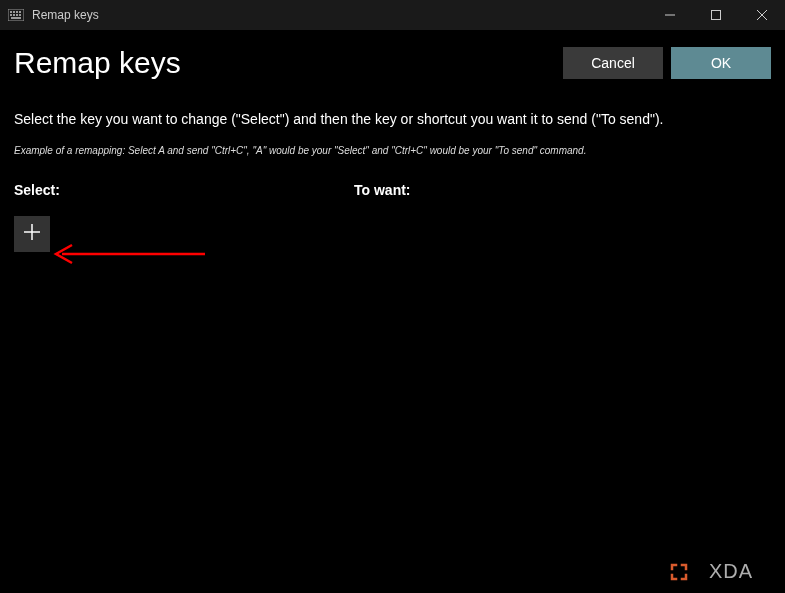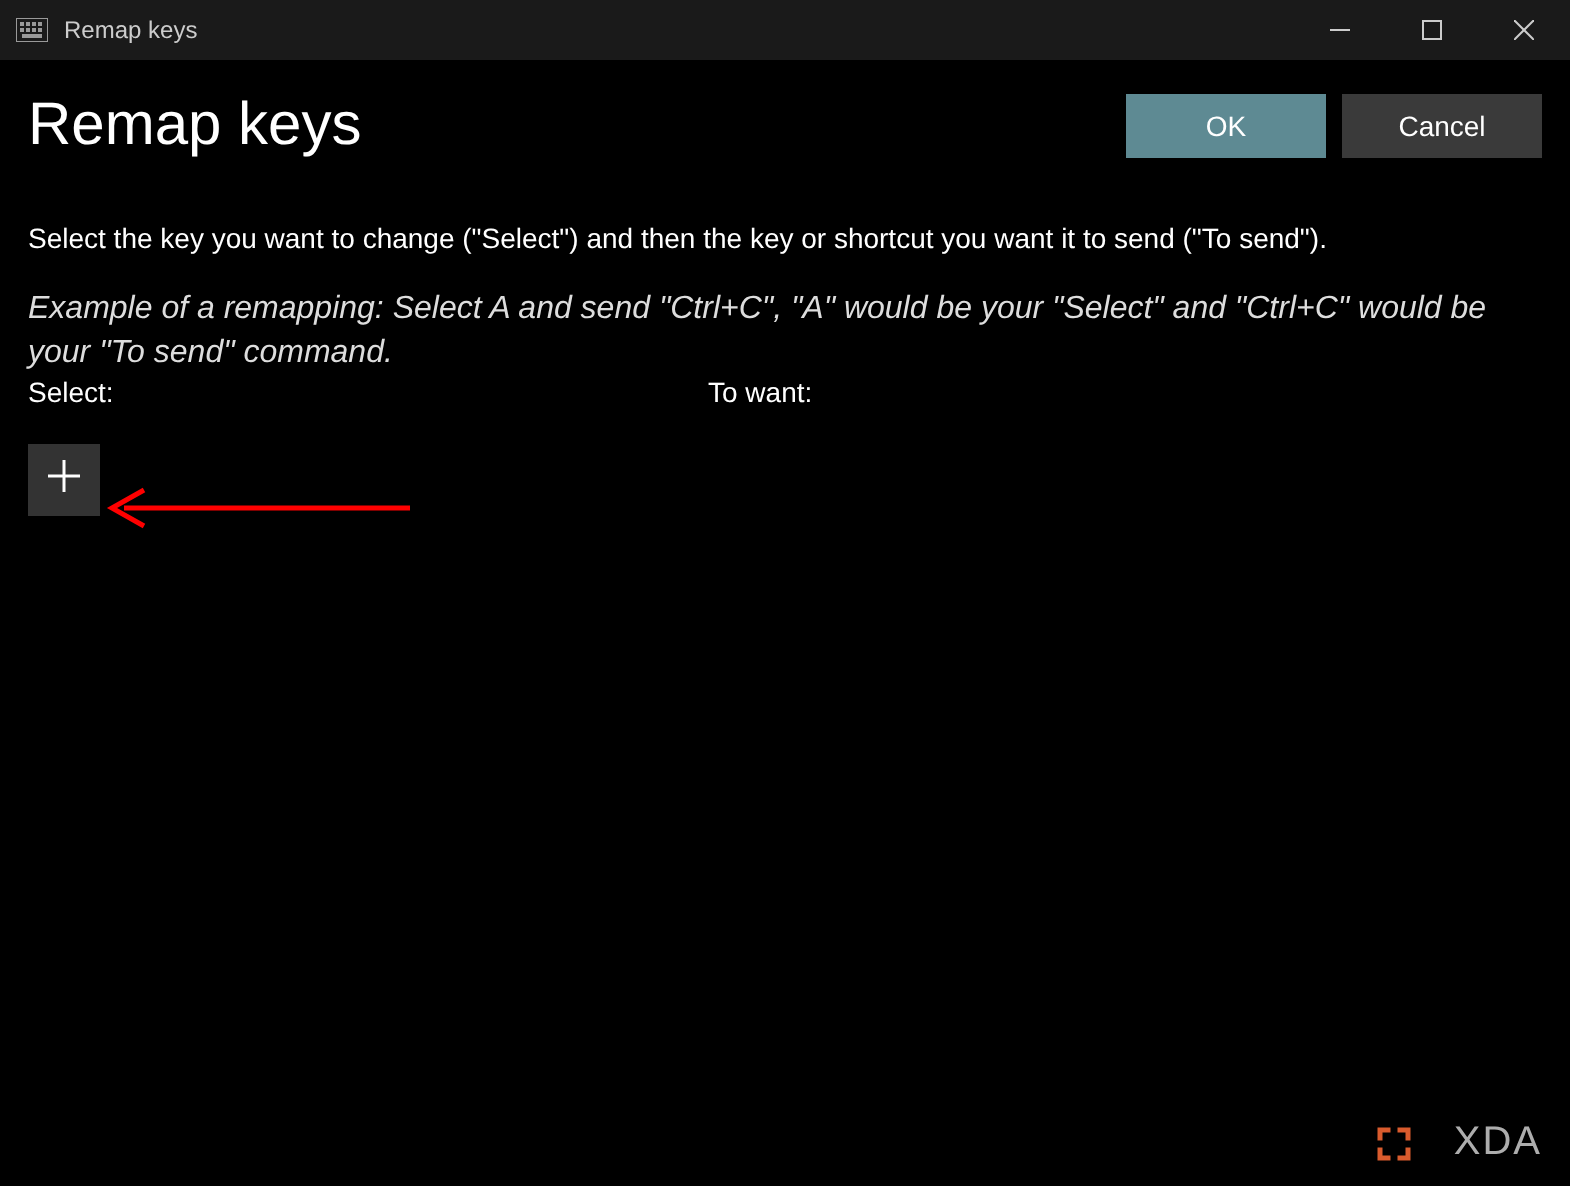--- a/index.html
+++ b/index.html
@@ -89,37 +89,38 @@
     .content {
       padding: 30px 14px 14px 14px;
     }
     .instruction {
       font-size: 14px;
       font-weight: 400;
       margin-bottom: 14px;
       line-height: 1.4;
     }
     .example {
-      font-size: 16px;
+      font-size: 10px;
       font-style: italic;
       color: #dddddd;
+      margin-bottom: 24px;
       line-height: 1.4;
     }
     .columns {
       display: flex;
     }
     .column-left {
       width: 340px;
     }
     .column-right {
       flex: 1;
     }
     .column-header {
       font-size: 14px;
-      font-weight: 400;
+      font-weight: 700;
       margin-bottom: 18px;
     }
     .add-button {
       width: 36px;
       height: 36px;
       background: #333333;
       display: flex;
       align-items: center;
       justify-content: center;
       cursor: pointer;
@@ -129,21 +130,21 @@
       height: 20px;
     }
     .annotation-arrow {
       position: absolute;
       left: 50px;
       top: 242px;
       pointer-events: none;
     }
     .watermark {
       position: absolute;
-      right: 14px;
+      right: 32px;
       bottom: 10px;
       display: flex;
       align-items: center;
       gap: 20px;
       opacity: 0.85;
     }
     .watermark-text {
       font-size: 20px;
       font-weight: 400;
       letter-spacing: 1px;
@@ -185,22 +186,22 @@
           <line x1="0" y1="0" x2="10" y2="10" stroke="#ccc" stroke-width="1"></line>
           <line x1="10" y1="0" x2="0" y2="10" stroke="#ccc" stroke-width="1"></line>
         </svg>
     </div>
   </div>
 </div>
 
 <div class="header-row">
   <div class="page-title">Remap keys</div>
   <div class="button-group">
+    <div class="btn btn-secondary">Cancel</div>
     <div class="btn btn-primary">OK</div>
-    <div class="btn btn-secondary">Cancel</div>
   </div>
 </div>
 
 <div class="content">
   <div class="instruction">Select the key you want to change ("Select") and then the key or shortcut you want it to send ("To send").</div>
   <div class="example">Example of a remapping: Select A and send "Ctrl+C", "A" would be your "Select" and "Ctrl+C" would be your "To send" command.</div>
   <div class="columns">
     <div class="column-left">
       <div class="column-header">Select:</div>
       <div class="add-button">

